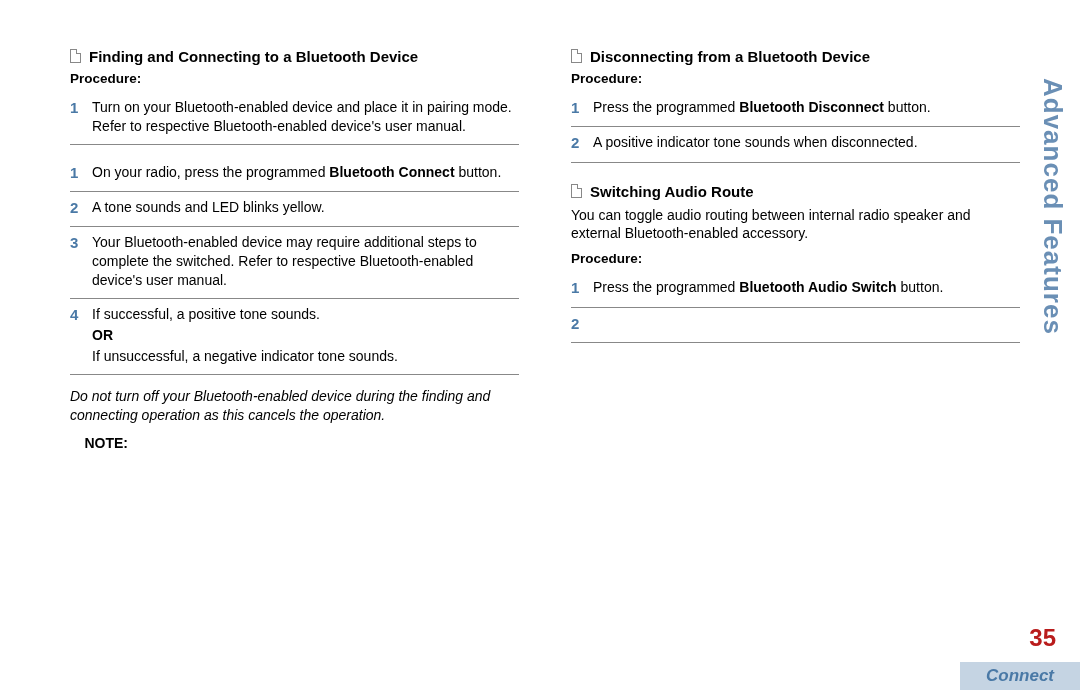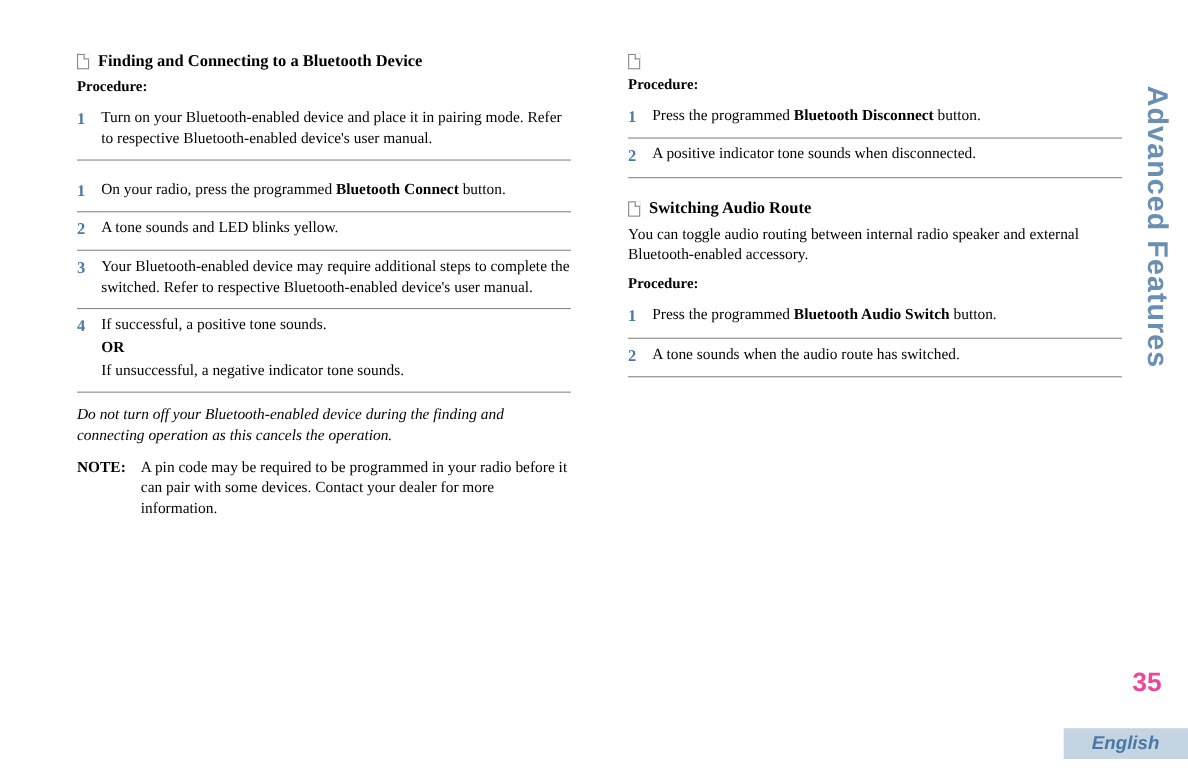--- a/index.html
+++ b/index.html
@@ -10,21 +10,20 @@
     font-size: 14px;
     color: #000;
     background: #fff;
     position: relative;
     overflow: hidden;
   }
   .page {
     display: flex;
     padding: 48px 60px 30px 70px;
     gap: 52px;
-    font-family: Liberation Serif, serif;
   }
   .column {
     flex: 1;
     max-width: 470px;
   }
   .section-heading {
     font-weight: bold;
     font-size: 15px;
     margin-bottom: 6px;
     display: flex;
@@ -73,39 +72,40 @@
   .steps-group { margin-bottom: 12px; }
   .italic-para {
     font-style: italic;
     line-height: 1.35;
     margin: 10px 0;
   }
   .note-row {
     display: flex;
     line-height: 1.35;
     margin-top: 10px;
+    text-align: right;
   }
   .note-label { font-weight: bold; width: 58px; flex-shrink: 0; }
   .section { margin-bottom: 20px; }
   .body-para { line-height: 1.35; margin: 4px 16px 8px 0; }
   .side-tab {
     position: absolute;
     right: 12px;
     top: 78px;
     writing-mode: vertical-rl;
     font-size: 26px;
     font-weight: bold;
     color: #6a8fb5;
     letter-spacing: 1px;
   }
   .page-num {
     position: absolute;
     right: 24px;
-    bottom: 63px;
-    color: #ec4899;
+    bottom: 46px;
+    color: #b91c1c;
     font-size: 24px;
     font-weight: bold;
   }
   .lang-tab {
     position: absolute;
     right: 0;
     bottom: 8px;
     background: #c5d4e3;
     color: #4a79a6;
     font-weight: bold;
@@ -158,31 +158,31 @@
             <div class="or-line">OR</div>
             <div>If unsuccessful, a negative indicator tone sounds.</div>
           </div>
         </div>
       </div>
 
       <p class="italic-para">Do not turn off your Bluetooth-enabled device during the finding and connecting operation as this cancels the operation.</p>
 
       <div class="note-row">
         <div class="note-label">NOTE:</div>
-        <div>A pin code may be required to be programmed in your radio before it can pair with some devices. Contact your dealer for more information.</div>
       </div>
     </div>
 
   </div>
 
   <div class="column">
 
     <div class="section">
       <div class="section-heading">
         <span class="heading-icon"></span>
+        <span>Disconnecting from a Bluetooth Device</span>
       </div>
       <div class="procedure-label">Procedure:</div>
       <div class="steps-group">
         <div class="step">
           <div class="step-num">1</div>
           <div class="step-body">
             <span>Press the programmed </span><b>Bluetooth Disconnect</b><span> button.</span>
           </div>
         </div>
         <div class="step">
@@ -201,24 +201,23 @@
       <div class="procedure-label">Procedure:</div>
       <div class="steps-group">
         <div class="step">
           <div class="step-num">1</div>
           <div class="step-body">
             <span>Press the programmed </span><b>Bluetooth Audio Switch</b><span> button.</span>
           </div>
         </div>
         <div class="step">
           <div class="step-num">2</div>
-          <div class="step-body">A tone sounds when the audio route has switched.</div>
         </div>
       </div>
     </div>
 
   </div>
 
 </div>
 
 <div class="side-tab">Advanced Features</div>
 <div class="page-num">35</div>
-<div class="lang-tab">English</div>
+<div class="lang-tab">Connect</div>
 
 </body></html>

